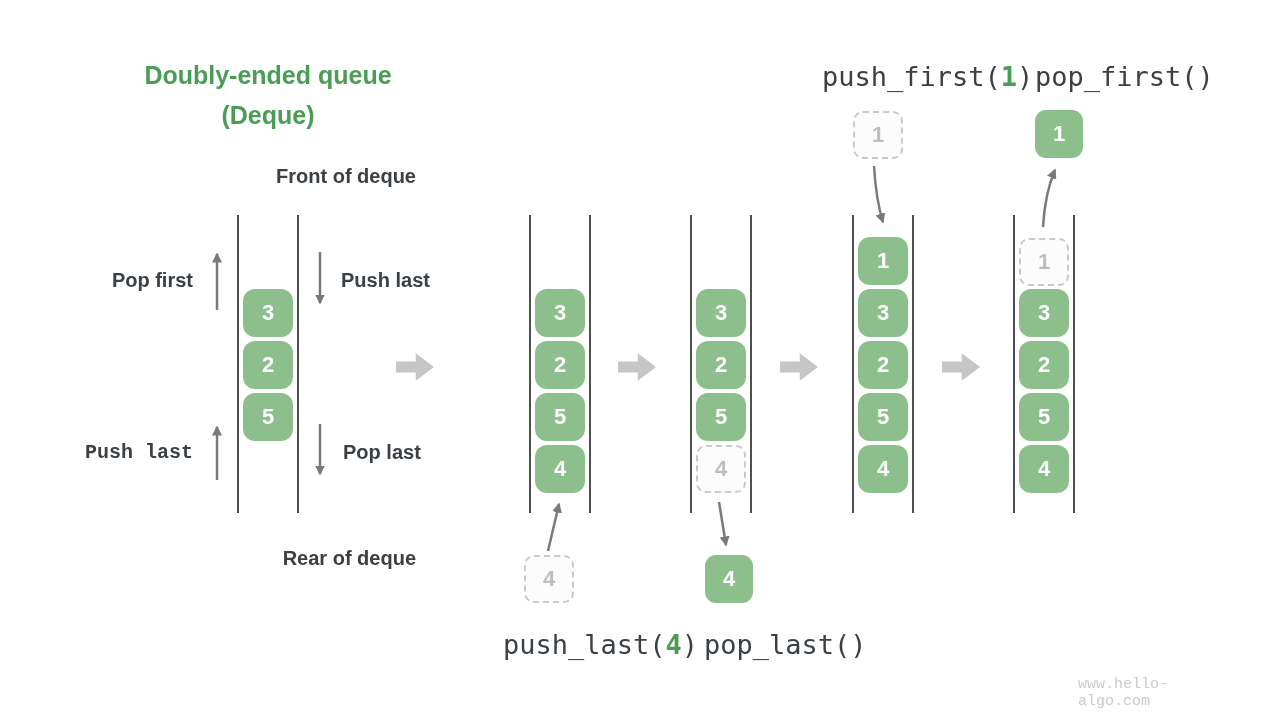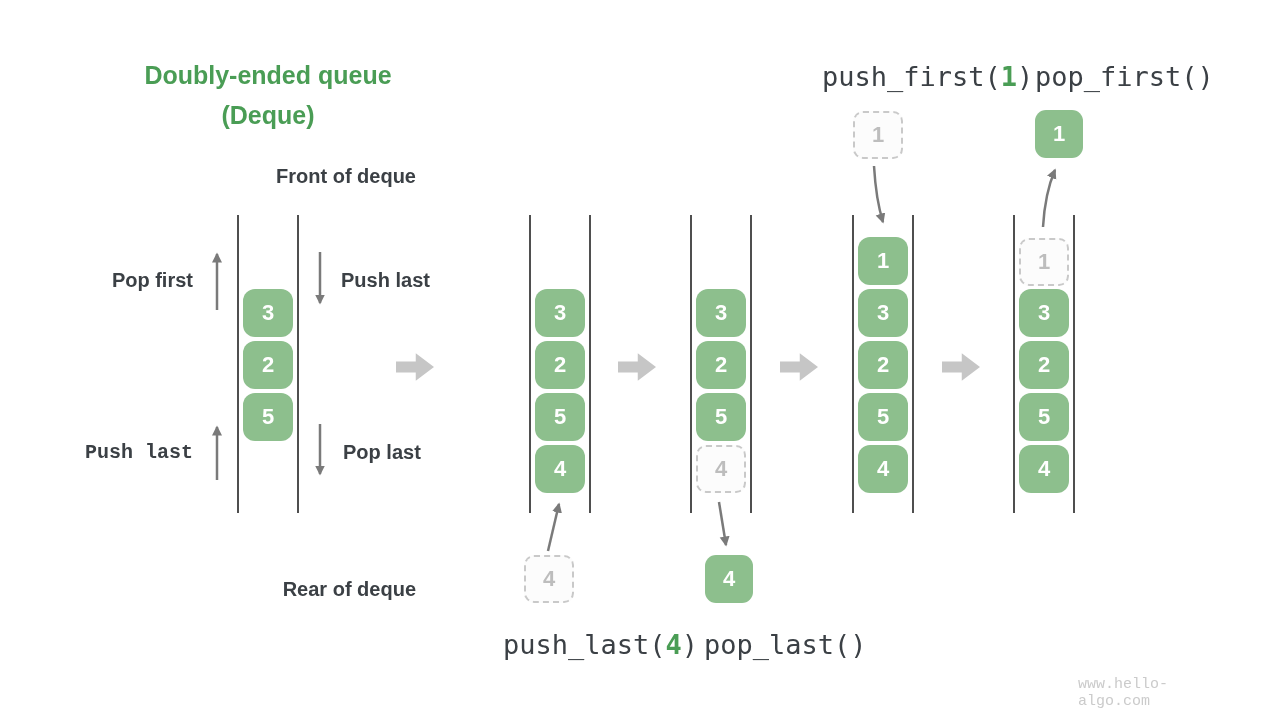--- a/index.html
+++ b/index.html
@@ -62,21 +62,21 @@
 <body>
 
 <div class="canvas">
 
   <div class="title">
     <div>Doubly-ended queue</div>
     <div>(Deque)</div>
   </div>
 
   <div class="lbl center" style="left:120px;top:165px;">Front of deque</div>
-  <div class="lbl center" style="left:120px;top:547px;margin-top:31px;">Rear of deque</div>
+  <div class="lbl center" style="left:120px;top:547px;">Rear of deque</div>
 
   <div class="lbl right" style="left:60px;top:269px;width:133px;">Pop first</div>
   <div class="lbl" style="left:341px;top:269px;">Push last</div>
   <div class="lbl right" style="left:60px;top:441px;width:133px;font-family:Liberation Mono, monospace;">Push last</div>
   <div class="lbl" style="left:343px;top:441px;">Pop last</div>
 
   <div class="tube" style="left:237px;"></div>
   <div class="tube" style="left:529px;"></div>
   <div class="tube" style="left:690px;"></div>
   <div class="tube" style="left:852px;"></div>

